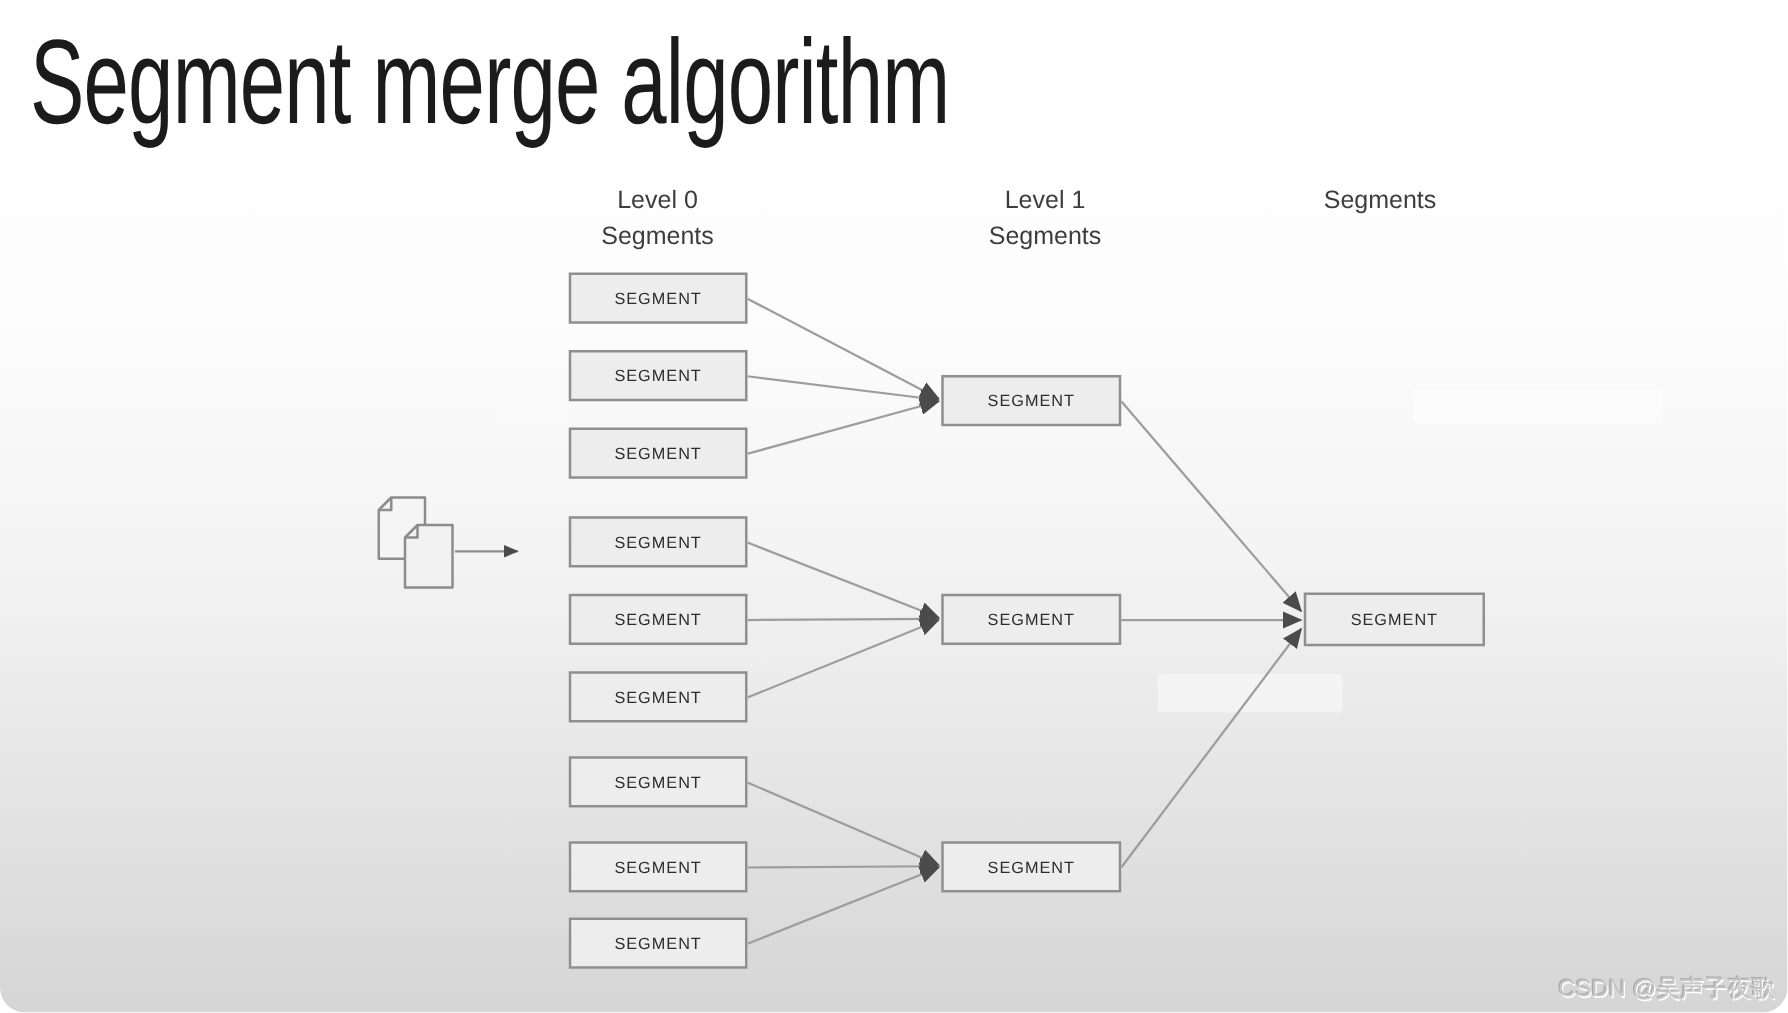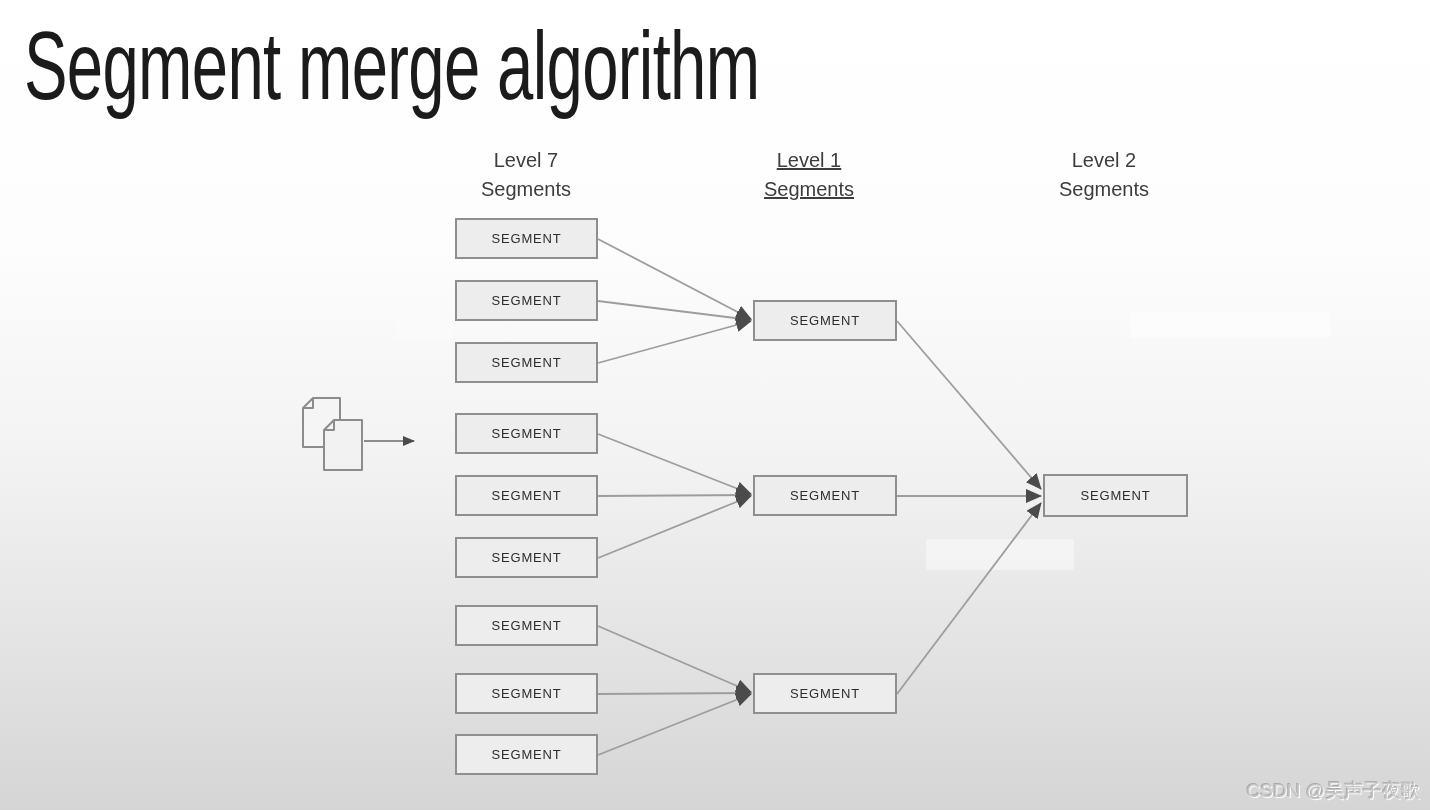--- a/index.html
+++ b/index.html
@@ -4,33 +4,34 @@
 <style>
   html,body{margin:0;padding:0;}
   body{
     width:1430px;height:810px;overflow:hidden;
     font-family:"Liberation Sans",sans-serif;
     background:#ffffff;
   }
   .stage{
     position:relative;width:1430px;height:810px;
     background:linear-gradient(180deg,#ffffff 0%,#fdfdfd 30%,#f3f3f3 56%,#e4e4e4 79%,#d5d5d5 100%);
+    border-radius:20px;
   }
   .title{
     position:absolute;left:24px;top:6px;
     font-size:96px;line-height:1.25;color:#1b1b1b;
     white-space:nowrap;letter-spacing:-1px;
     transform:scaleX(0.68);transform-origin:0 0;
   }
   .col-header{
     position:absolute;top:146px;width:190px;
     text-align:center;font-size:20px;line-height:29px;color:#3d3d3d;
   }
   .col-header.c0{left:431px;}
-  .col-header.c1{left:714px;text-decoration:underline;}
+  .col-header.c1{left:741px;}
   .col-header.c2{left:1009px;}
   .seg{
     position:absolute;box-sizing:border-box;z-index:2;
     background:#ededed;border:2px solid #8f8f8f;
     display:flex;align-items:center;justify-content:center;
     font-size:13px;font-weight:normal;letter-spacing:0.8px;color:#2d2d2d;
   }
   .l0{left:455px;width:143px;height:41px;}
   .l1{left:753px;width:144px;height:41px;}
   .l2{left:1043px;width:145px;height:43px;}
@@ -48,29 +49,28 @@
 
 <div class="stage">
 
   <div class="artifact" style="left:1130px;top:311px;width:200px;height:27px;"></div>
   <div class="artifact" style="left:926px;top:539px;width:148px;height:31px;"></div>
   <div class="artifact" style="left:396px;top:317px;width:58px;height:22px;opacity:.6;"></div>
 
   <div class="title">Segment merge algorithm</div>
 
   <div class="col-header c0">
-    <div>Level 7</div>
+    <div>Level 0</div>
     <div>Segments</div>
   </div>
   <div class="col-header c1">
     <div>Level 1</div>
     <div>Segments</div>
   </div>
   <div class="col-header c2">
-    <div>Level 2</div>
     <div>Segments</div>
   </div>
 
   <svg class="arrows" width="1430" height="810" viewBox="0 0 1430 810">
     <defs>
       <marker id="ah" markerUnits="userSpaceOnUse" markerWidth="16" markerHeight="14" viewBox="0 0 16 14" refX="15" refY="7" orient="auto">
         <path d="M0,0 L16,7 L0,14 Z" fill="#4b4b4b"></path>
       </marker>
       <marker id="ahs" markerUnits="userSpaceOnUse" markerWidth="12" markerHeight="10" viewBox="0 0 12 10" refX="11" refY="5" orient="auto">
         <path d="M0,0 L12,5 L0,10 Z" fill="#4b4b4b"></path>

